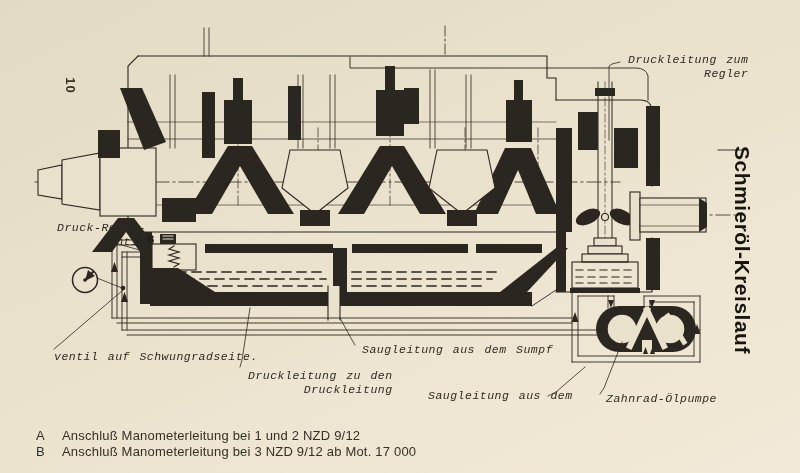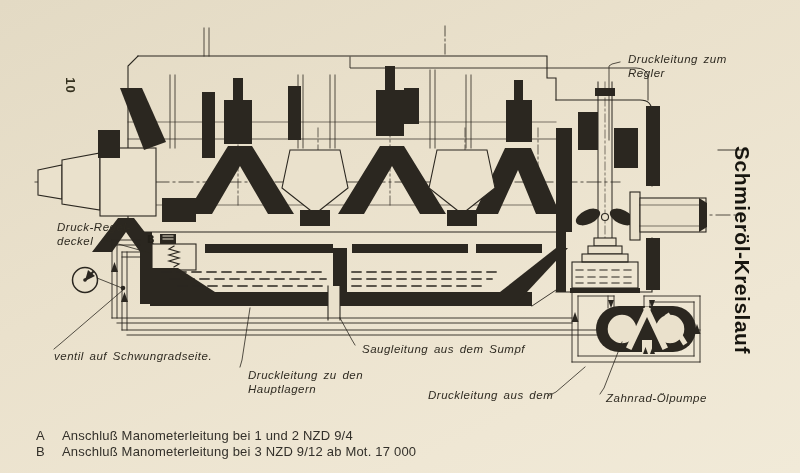--- a/index.html
+++ b/index.html
@@ -8,28 +8,29 @@
     width:800px;height:473px;
     overflow:hidden;
     background:linear-gradient(155deg,#e3dac4 0%,#eae1cc 40%,#efe7d4 78%,#f1ead8 100%);
     font-family:"Liberation Sans",sans-serif;
     color:#2b2720;
   }
   svg.diagram{position:absolute;left:0;top:0;width:800px;height:473px;}
   
   .hand{
     position:absolute;
-    font-family:Liberation Sans, sans-serif;
+    font-family:Liberation Mono, monospace;
     font-style:italic;
     font-size:11.5px;
     line-height:13.5px;
     letter-spacing:.5px;
     word-spacing:2px;
     color:#2e2a21;
     white-space:nowrap;
+    text-align:right;
   }
   .hand span{display:block;}
   .marker-letter{
     position:absolute;
     font-family:"DejaVu Sans",sans-serif;
     font-size:10px;font-weight:bold;color:#221f18;
   }
   .page-number{
     position:absolute;left:62px;top:78px;
     font-size:13px;font-weight:bold;color:#35311f;
@@ -295,50 +296,50 @@
 
   <div class="side-title">Schmieröl-Kreislauf</div>
 
   <div class="hand" style="left:628px;top:53px">
     <span>Druckleitung zum</span>
     <span>Regler</span>
   </div>
 
   <div class="hand" style="left:57px;top:221px">
     <span>Druck-Regel-</span>
-    <span>deckel</span>
+    <span>ventil</span>
   </div>
 
   <div class="hand" style="left:54px;top:350px">
     <span>ventil auf Schwungradseite.</span>
   </div>
 
   <div class="hand" style="left:248px;top:369px">
     <span>Druckleitung zu den</span>
-    <span>Hauptlagern</span>
+    <span>Druckleitung</span>
   </div>
 
   <div class="hand" style="left:362px;top:343px">
     <span>Saugleitung aus dem Sumpf</span>
   </div>
 
   <div class="hand" style="left:428px;top:389px">
-    <span>Druckleitung aus dem</span>
+    <span>Saugleitung aus dem</span>
   </div>
 
   <div class="hand" style="left:606px;top:392px">
     <span>Zahnrad-Ölpumpe</span>
   </div>
 
   <div class="marker-letter" style="left:147px;top:234px">B</div>
 
   <div class="legend">
     <div class="legend-row">
       <span class="legend-key">A</span>
-      <span>Anschluß Manometerleitung bei 1 und 2 NZD 9/4</span>
+      <span>Anschluß Manometerleitung bei 1 und 2 NZD 9/12</span>
     </div>
     <div class="legend-row">
       <span class="legend-key">B</span>
       <span>Anschluß Manometerleitung bei 3 NZD 9/12 ab Mot. 17 000</span>
     </div>
   </div>
 
 </div>
 
 </body></html>

